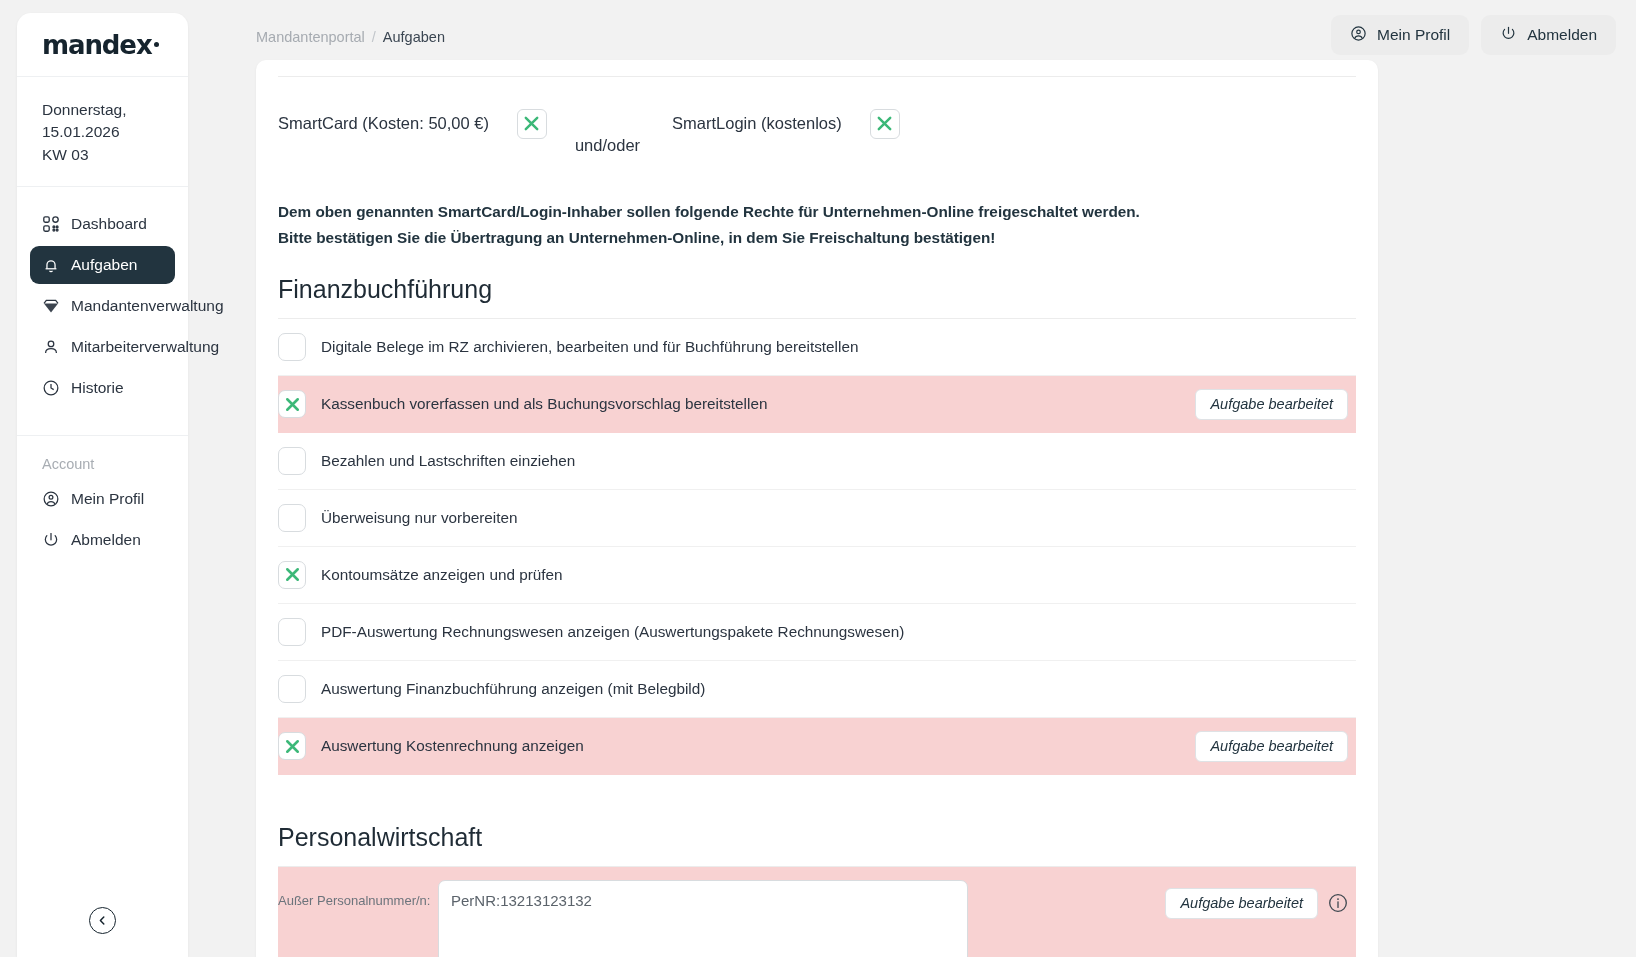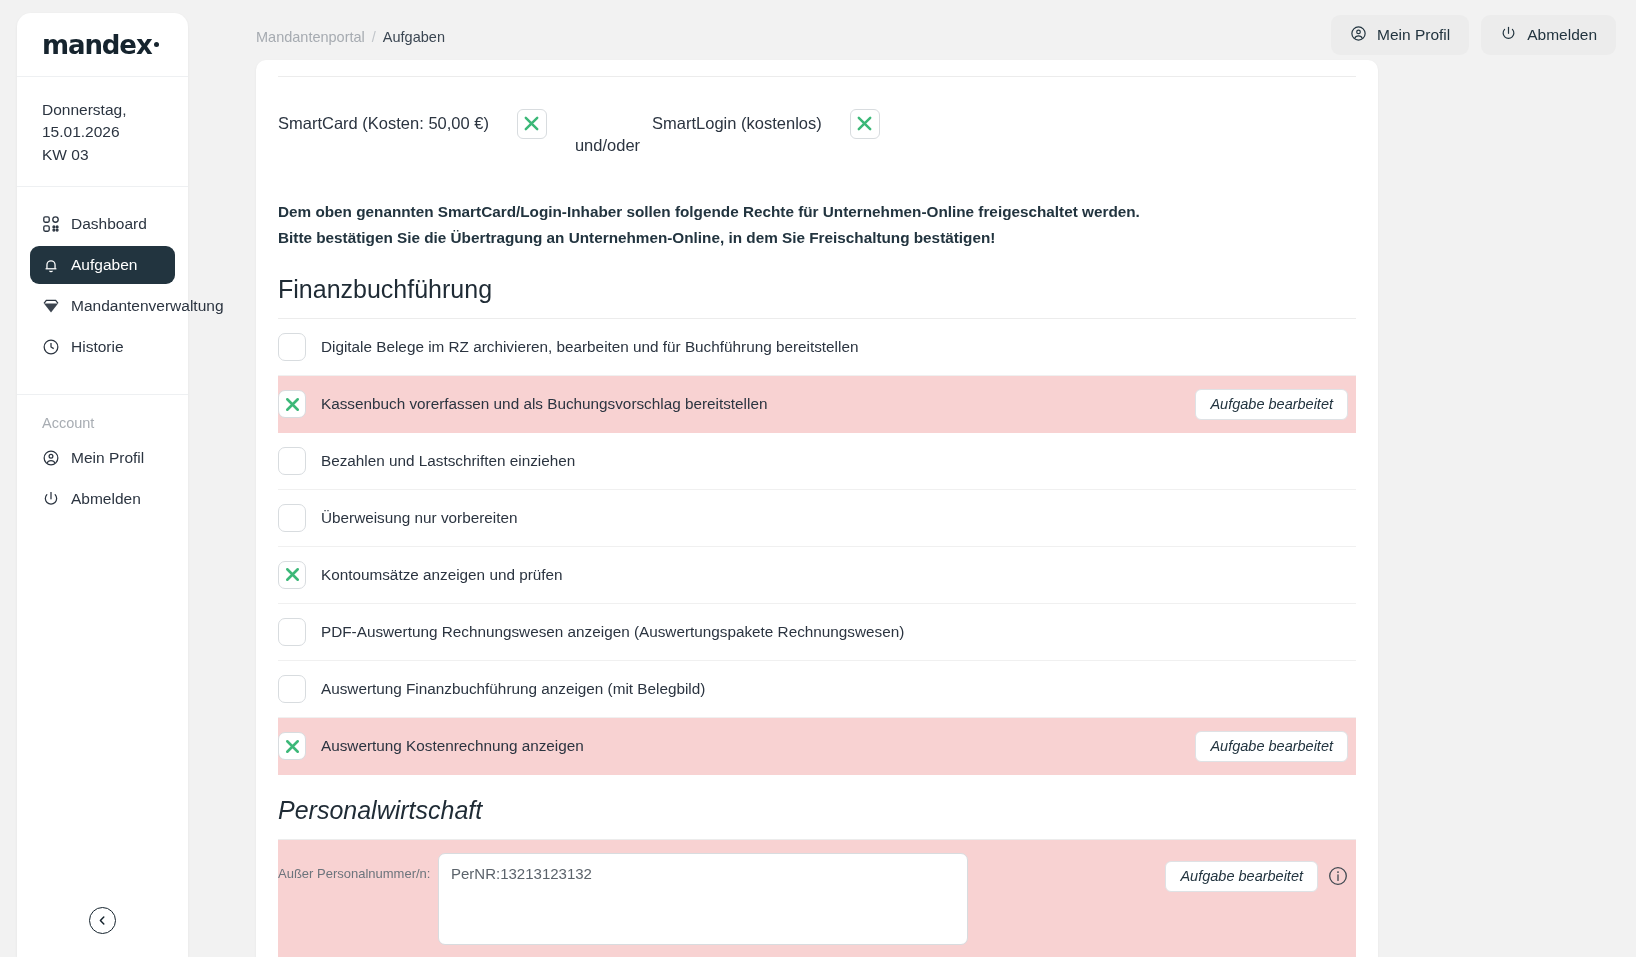--- a/index.html
+++ b/index.html
@@ -189,41 +189,41 @@
     border: 1px solid #d8dcdf;
     border-radius: 6px;
     background: #fff;
     display: flex; align-items: center; justify-content: center;
     margin: 0 16px;
     cursor: pointer;
     flex: 0 0 30px;
   }
   .greenx-box svg { width: 19px; height: 19px; }
   .sc-mid { white-space: nowrap; margin-top: 44px; }
-  .sc-label2 { white-space: nowrap; margin-left: 0; }
+  .sc-label2 { white-space: nowrap; margin-left: 20px; }
 
   
   .intro {
     padding-top: 44px;
     font-size: 15.3px;
     font-weight: bold;
     line-height: 1.72;
     color: #22343f;
   }
 
   
   .section-title {
     font-size: 25px;
     font-weight: normal;
     color: #1f2b35;
     padding: 23px 0 14px 0;
     border-bottom: 1px solid #ececec;
     margin-bottom: 0;
   }
-  .section-title.second { padding-top: 21px; font-style: italic; }
+  .section-title.second { padding-top: 48px; }
 
   
   .task-row {
     display: flex;
     align-items: center;
     min-height: 57px;
     padding: 0 8px 0 0;
     border-bottom: 1px solid #f0f0f0;
     position: relative;
   }
@@ -358,20 +358,29 @@
       <div class="nav-item">
         <span class="nav-icon">
           <svg viewBox="0 0 20 20" fill="none" stroke="currentColor" stroke-width="1.4">
             <path d="M2.2 7.2h15.6L10 17.2 2.2 7.2z" fill="currentColor" stroke="none" opacity="0.92"></path>
             <path d="M2.2 7.2l2.6-3.4h10.4l2.6 3.4"></path>
           </svg>
         </span>
         <span>Mandantenverwaltung</span>
       </div>
 
+      <div class="nav-item">
+        <span class="nav-icon">
+          <svg viewBox="0 0 20 20" fill="none" stroke="currentColor" stroke-width="1.4">
+            <circle cx="10" cy="6.6" r="3.1"></circle>
+            <path d="M4 16.6c0-3.1 2.7-4.8 6-4.8s6 1.7 6 4.8"></path>
+          </svg>
+        </span>
+        <span>Mitarbeiterverwaltung</span>
+      </div>
 
       <div class="nav-item">
         <span class="nav-icon">
           <svg viewBox="0 0 20 20" fill="none" stroke="currentColor" stroke-width="1.4">
             <circle cx="10" cy="10" r="7.6"></circle>
             <path d="M10 5.6V10l3 1.8"></path>
           </svg>
         </span>
         <span>Historie</span>
       </div>

